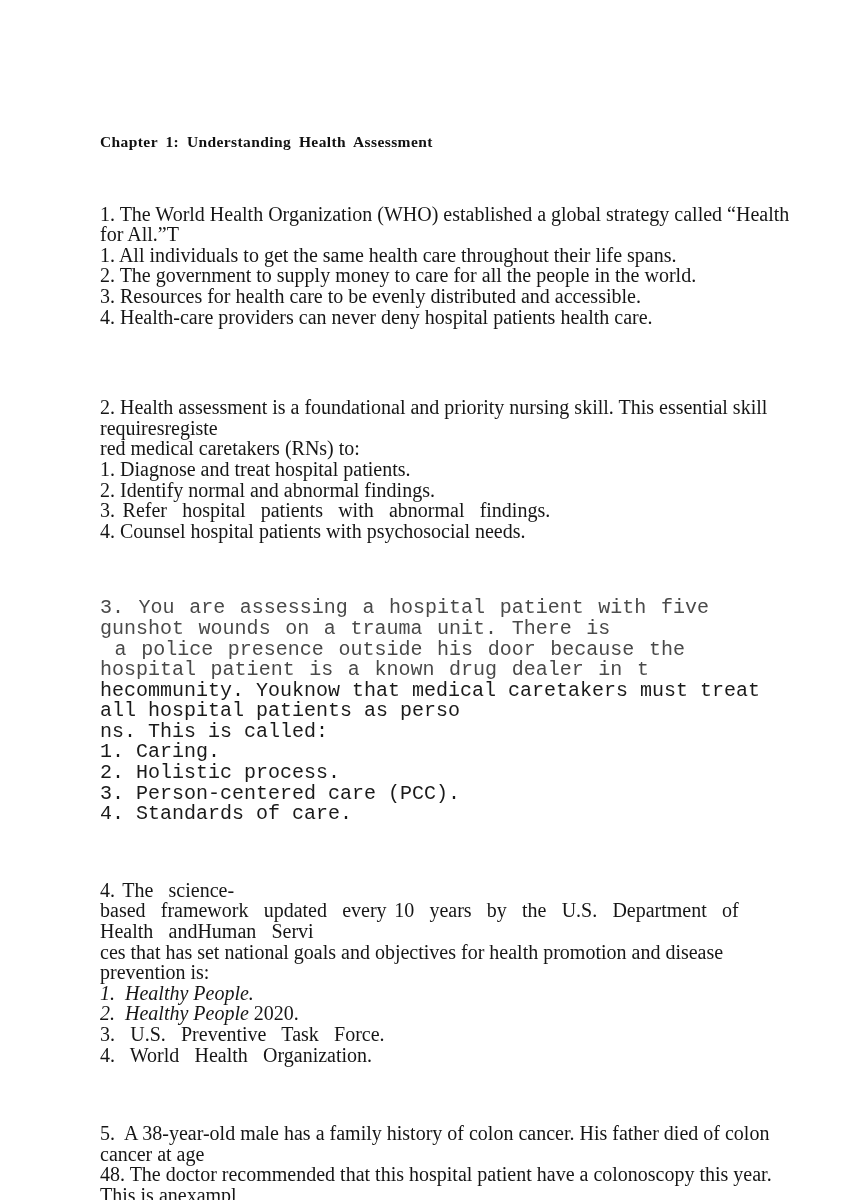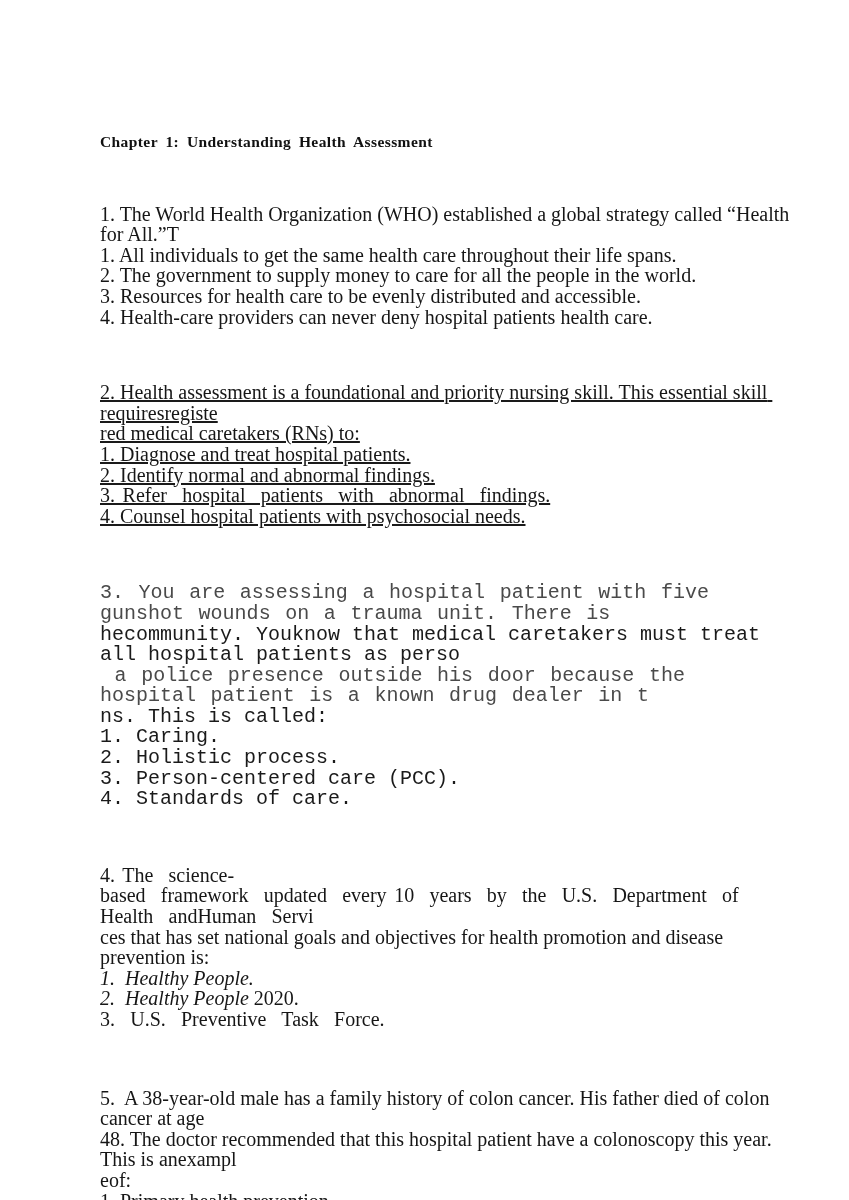--- a/index.html
+++ b/index.html
@@ -36,21 +36,21 @@
     letter-spacing: 0.4px;
     word-spacing: 3.5px;
     margin: 0 0 0 0;
     line-height: 1.2;
     color: #111111;
   }
   .question-block {
     margin-top: 0;
   }
   .block-gap-1 { margin-top: 52px; }
-  .block-gap-2 { margin-top: 55px; text-decoration: underline; }
+  .block-gap-2 { margin-top: 70px; }
   .block-gap-3 { margin-top: 57px; font-family: Liberation Mono, monospace; }
   .block-gap-4 { margin-top: 55px; }
   .block-gap-5 { margin-top: 58px; }
 
   .line {
     font-size: 20px;
     line-height: 20.6px;
     white-space: pre-wrap;
     color: #161616;
     margin: 0;
@@ -93,36 +93,37 @@
       <p class="line">2. Health assessment is a foundational and priority nursing skill. This essential skill requiresregiste</p>
       <p class="line">red medical caretakers (RNs) to:</p>
       <p class="line">1. Diagnose and treat hospital patients.</p>
       <p class="line">2. Identify normal and abnormal findings.</p>
       <p class="line spaced">3. Refer  hospital  patients  with  abnormal  findings.</p>
       <p class="line">4. Counsel hospital patients with psychosocial needs.</p>
     </div>
 
     <div class="question-block block-gap-3 q3">
       <p class="line spaced">3. You are assessing a hospital patient with five gunshot wounds on a trauma unit. There is</p>
+      <p class="line spaced"> a police presence outside his door because the hospital patient is a known drug dealer in t</p>
       <p class="line dark">hecommunity. Youknow that medical caretakers must treat all hospital patients as perso</p>
-      <p class="line spaced"> a police presence outside his door because the hospital patient is a known drug dealer in t</p>
       <p class="line dark">ns. This is called:</p>
       <p class="line dark">1. Caring.</p>
       <p class="line dark">2. Holistic process.</p>
       <p class="line dark">3. Person-centered care (PCC).</p>
       <p class="line dark">4. Standards of care.</p>
     </div>
 
     <div class="question-block block-gap-4">
       <p class="line spaced">4. The  science-</p>
       <p class="line spaced">based  framework  updated  every 10  years  by  the  U.S.  Department  of  Health  andHuman  Servi</p>
       <p class="line">ces that has set national goals and objectives for health promotion and disease prevention is:</p>
       <p class="line italic">1.  Healthy People.</p>
       <p class="line italic"><span>2.  Healthy People </span><span class="upright">2020.</span></p>
       <p class="line spaced">3.  U.S.  Preventive  Task  Force.</p>
+      <p class="line spaced">4.  World  Health  Organization.</p>
     </div>
 
     <div class="question-block block-gap-5">
       <p class="line">5.  A 38-year-old male has a family history of colon cancer. His father died of colon cancer at age</p>
       <p class="line">48. The doctor recommended that this hospital patient have a colonoscopy this year. This is anexampl</p>
       <p class="line">eof:</p>
       <p class="line">1. Primary health prevention.</p>
     </div>
 
   </div>

